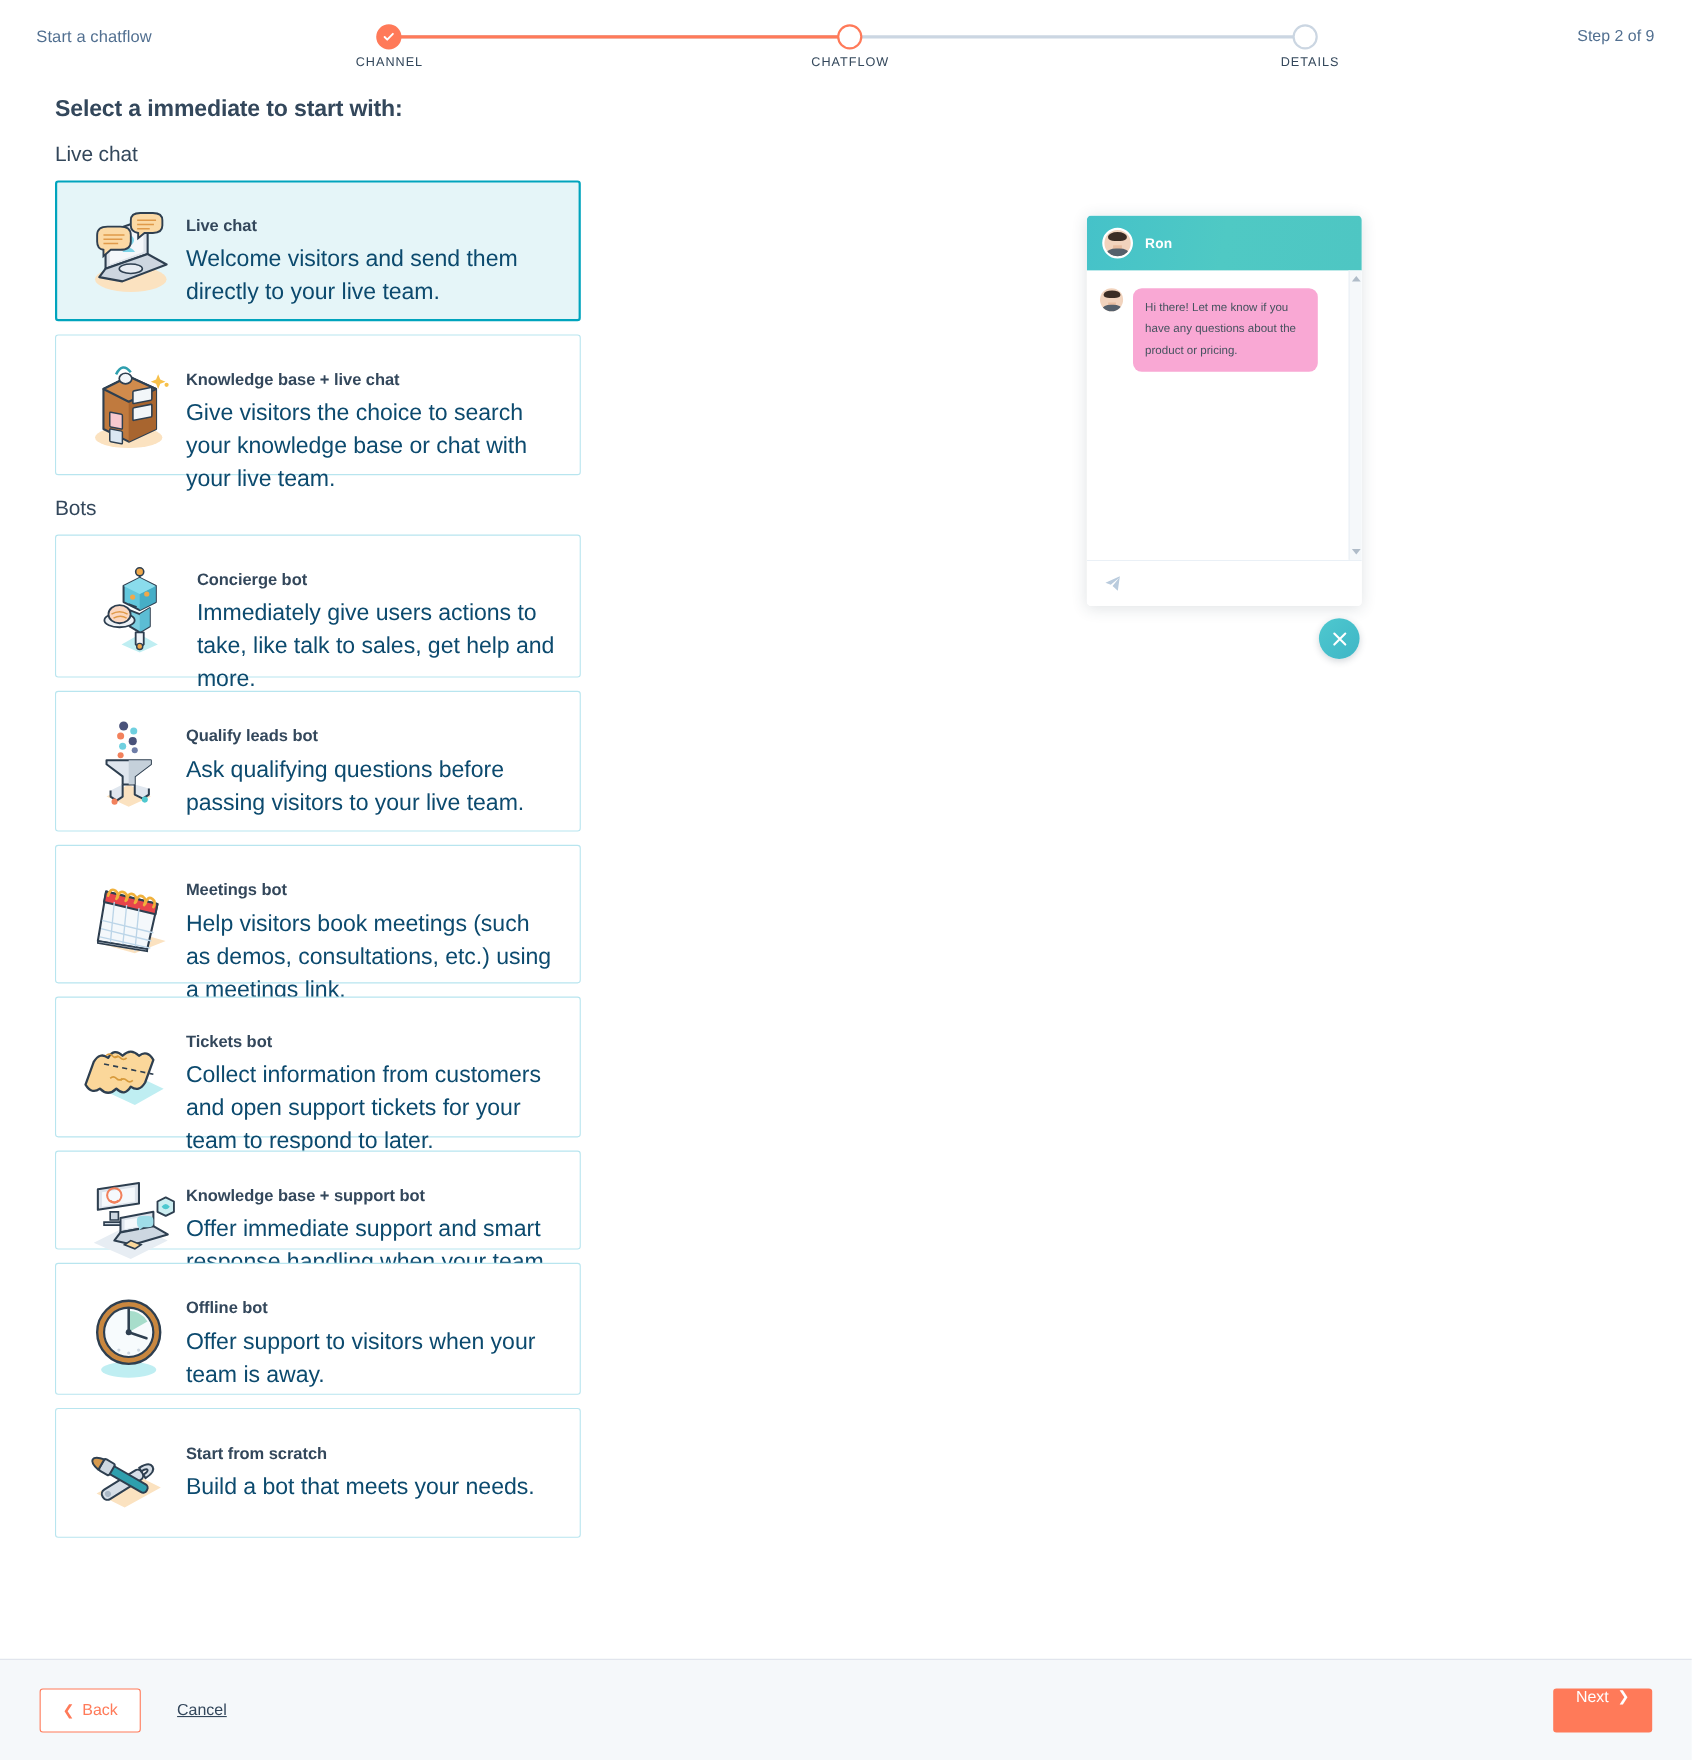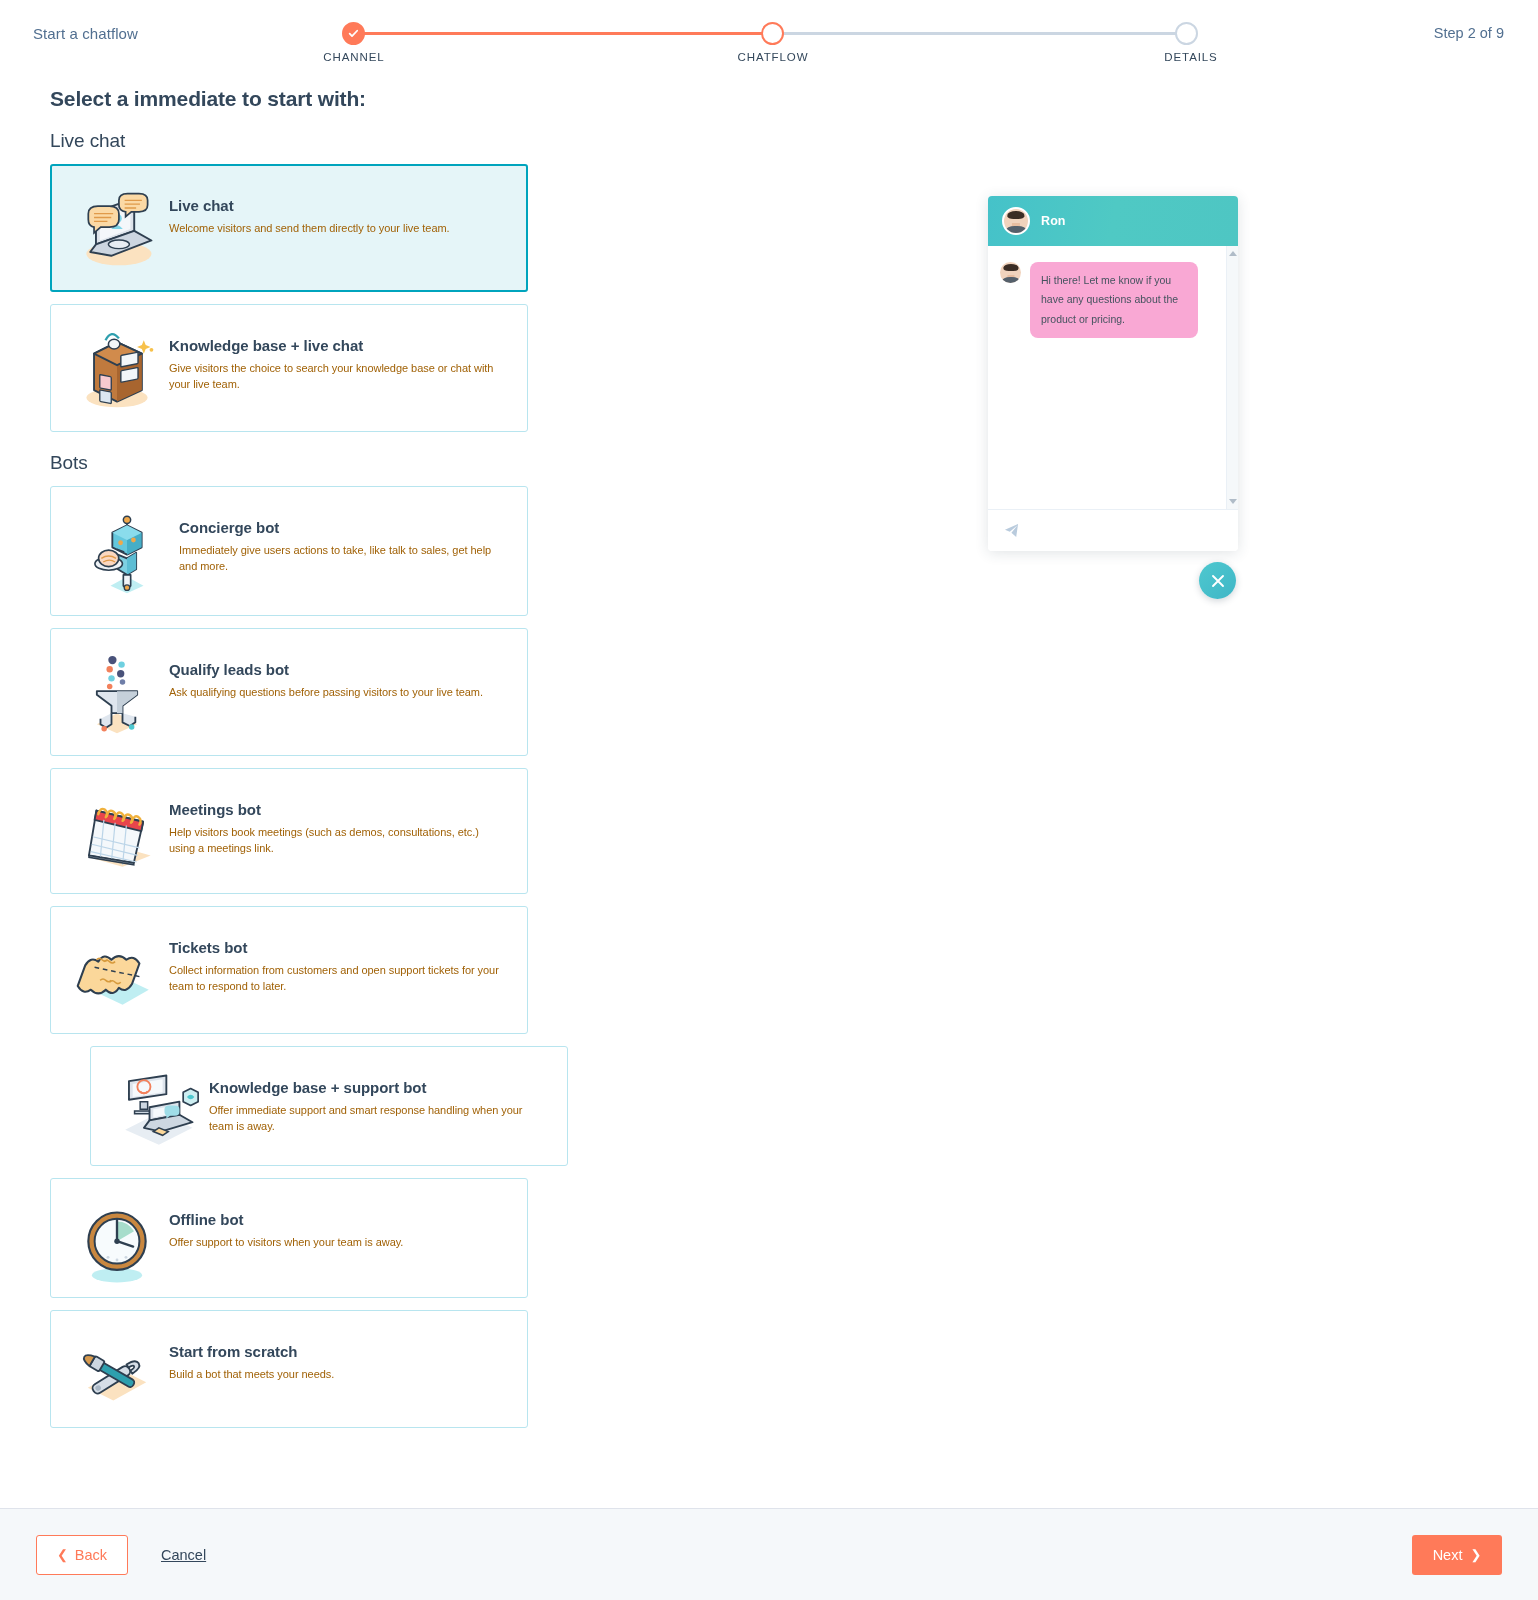--- a/index.html
+++ b/index.html
@@ -86,31 +86,31 @@
     flex: 0 0 96px; height: 92px;
     display: flex; align-items: center; justify-content: center;
     margin-right: 4px;
   }
   .card-body { flex: 1; padding-top: 14px; }
   .card-h {
     font-size: 15px; font-weight: 700; color: #33475b;
     margin-bottom: 7px; letter-spacing: -.05px;
   }
   .card-p {
-    font-size: 11px; color: #a16207; line-height: 1.42; letter-spacing: -.05px;
+    font-size: 21px; color: #0c4a6e; line-height: 1.42; letter-spacing: -.05px;
   }
 
   
   .h-livechat  { height: 128px; }
   .h-kb        { height: 128px; }
   .h-concierge { height: 130px; padding-left: 28px; }
   .h-qualify   { height: 128px; }
   .h-meetings  { height: 126px; }
   .h-tickets   { height: 128px; }
-  .h-kbsupport { height: 120px; margin-left: 40px; }
+  .h-kbsupport { height: 90px; }
   .h-offline   { height: 120px; }
   .h-scratch   { height: 118px; }
 
   
   .chat-preview { position: absolute; left: 988px; top: 128px; width: 250px; }
   .chat-window {
     width: 250px; height: 355px; background: #fff;
     border-radius: 4px;
     box-shadow: 0 2px 14px rgba(45,62,80,0.14);
     overflow: hidden; position: relative;
@@ -187,21 +187,21 @@
     cursor: pointer;
   }
   .btn-cancel {
     margin-left: 33px; font-size: 14.5px; color: #33475b;
     text-decoration: underline; cursor: pointer;
   }
   .btn-next {
     position: absolute; right: 36px;
     width: 90px; height: 40px; border-radius: 3px;
     background: #ff7a59; color: #fff; font-size: 14.5px;
-    display: flex; align-items: center; justify-content: center; gap: 8px;
+    display: flex; justify-content: center; gap: 8px;
     cursor: pointer; border: none;
   }
   .chev { font-size: 13px; line-height: 1; }
 </style>
 </head>
 <body>
 
 <div class="page">
 
   <div class="wizard-bar">

